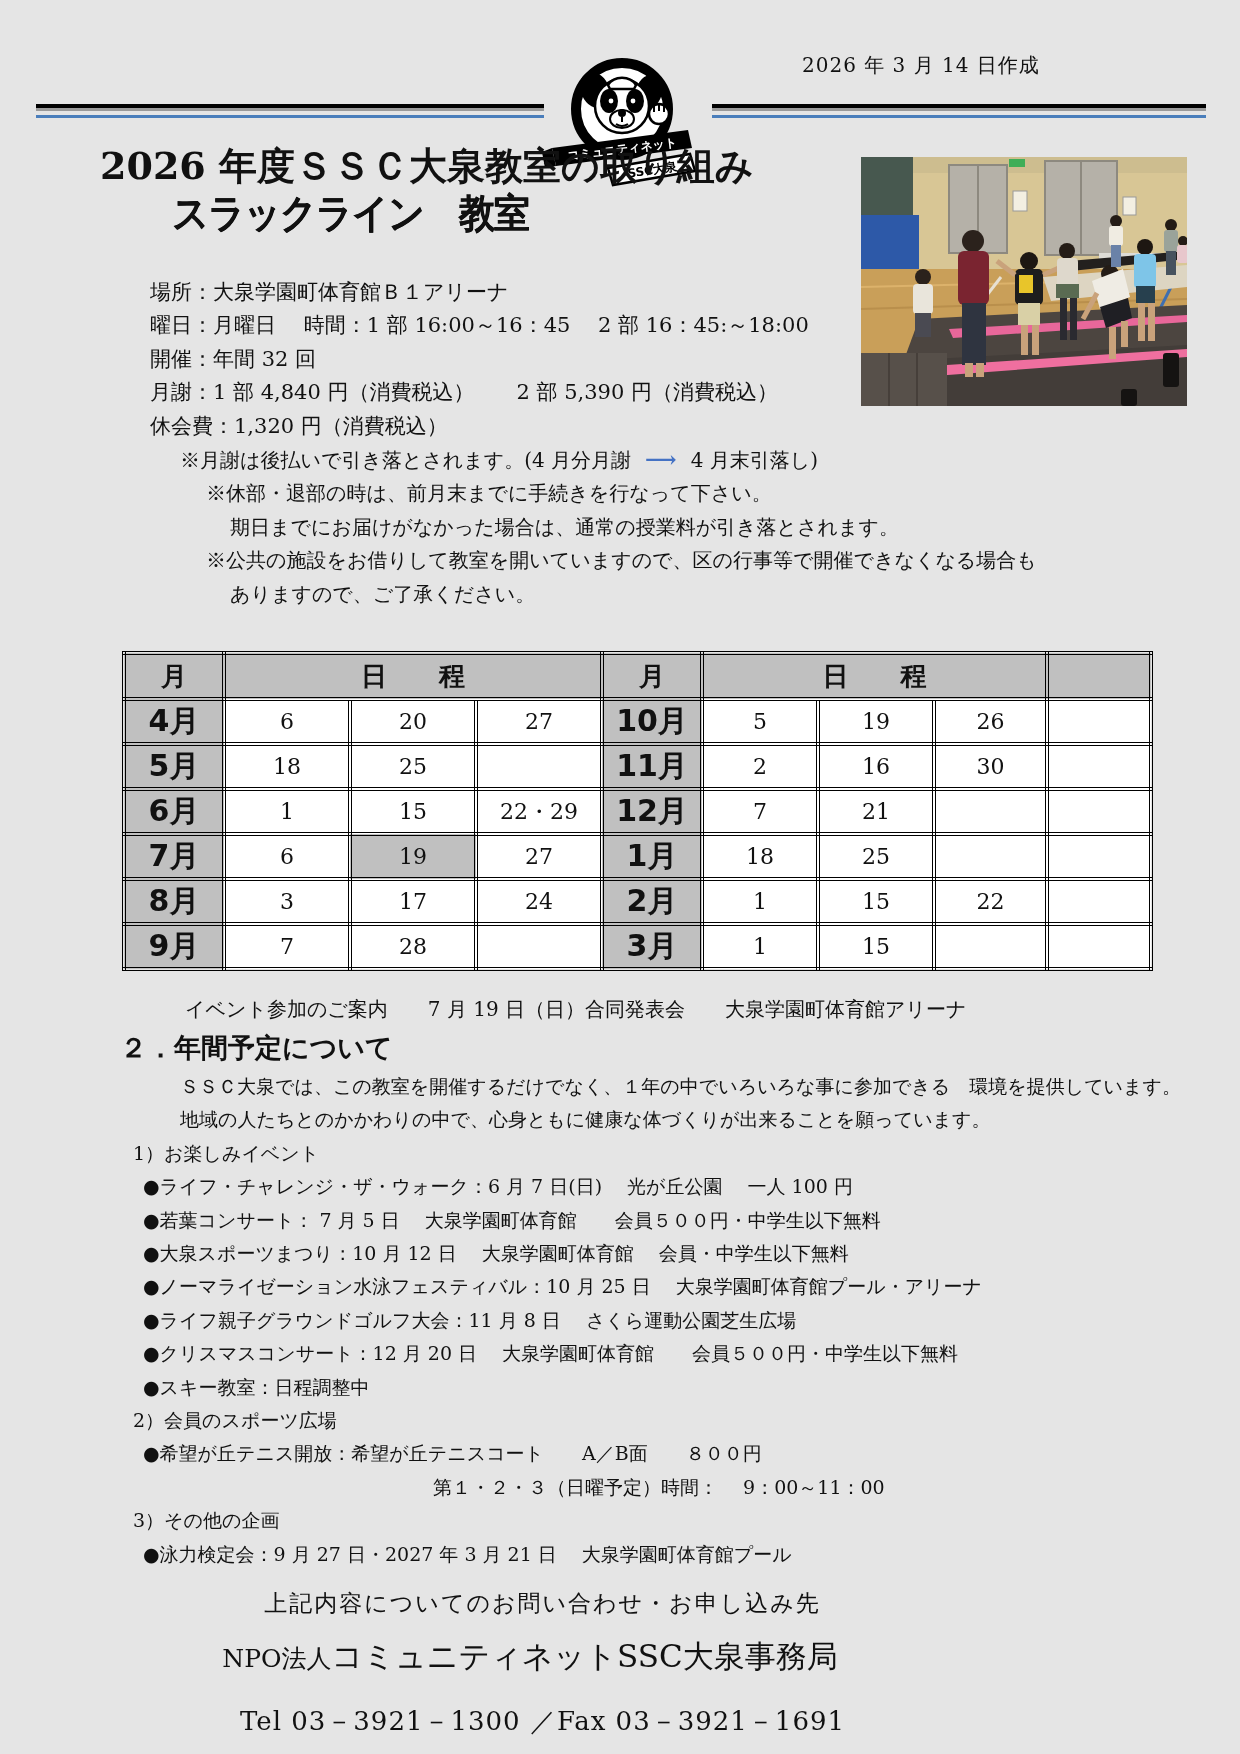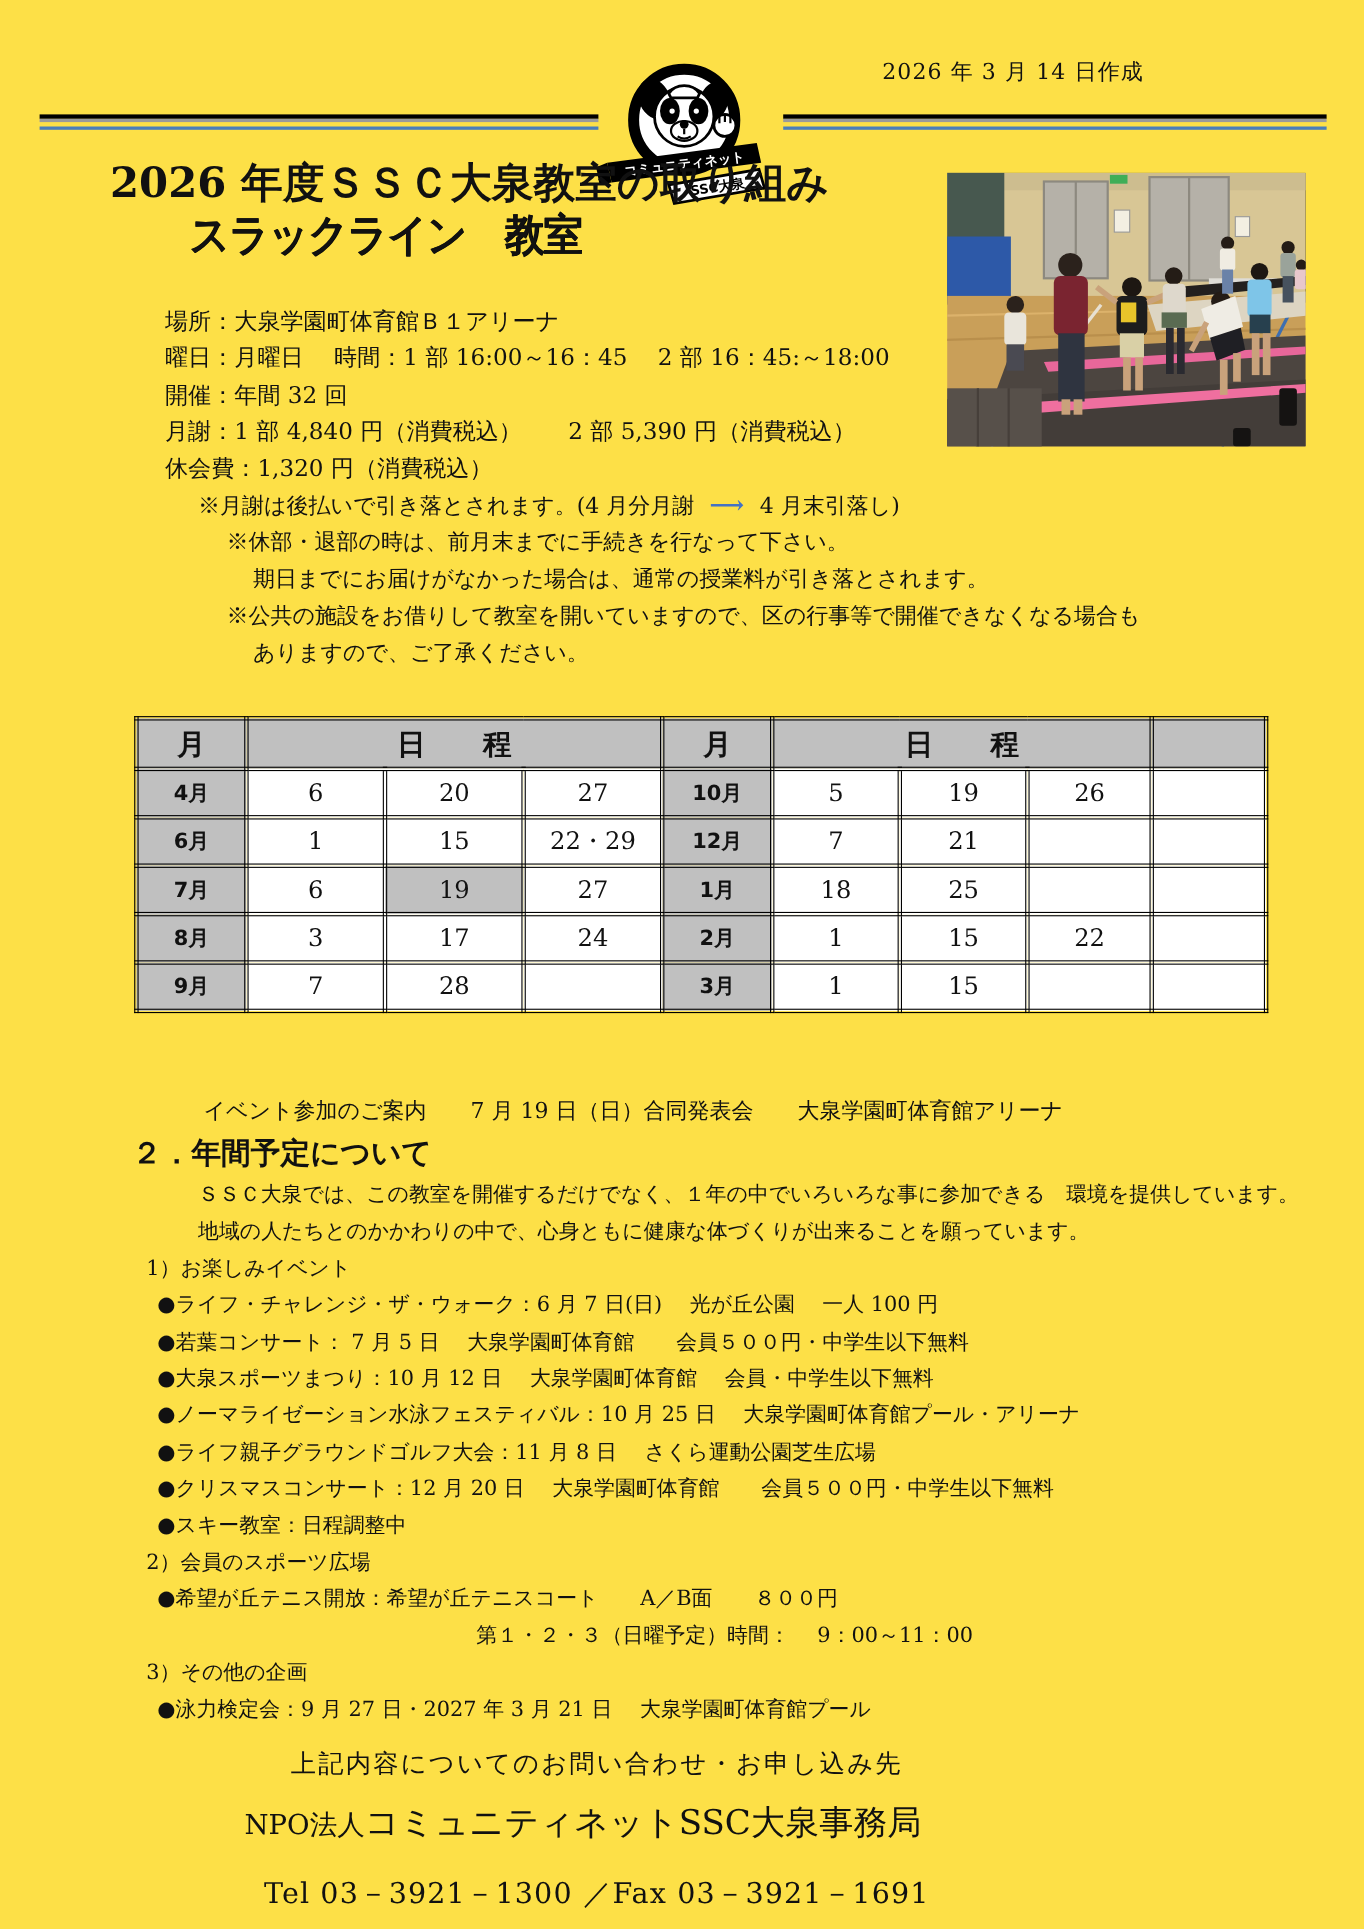--- a/index.html
+++ b/index.html
@@ -1,17 +1,17 @@
 <!DOCTYPE html>
 <html><head>
 <meta charset="utf-8">
 <style>
   html,body{margin:0;padding:0;background:#777;}
   .page{
-    position:relative;width:1240px;height:1754px;margin:0 auto;background:#fde047;
+    position:relative;width:1240px;height:1754px;margin:0 auto;background:#e5e5e5;
     font-family:"DejaVu Serif","Liberation Serif",serif;color:#111;overflow:hidden;
   }
   .abs{position:absolute;}
   
   #created-date{left:802px;top:52px;font-size:20px;letter-spacing:1px;}
   
   .rule-seg{height:14px;}
   .rule-black{height:4px;background:#000;}
   .rule-gray{height:3px;background:#9a9a9a;}
   .rule-gap{height:4px;}
@@ -36,21 +36,21 @@
   .i3{padding-left:80px;}
   .arrow{color:#4472c4;font-weight:bold;margin:0 14px;font-size:22px;}
   
   #photo{left:861px;top:157px;width:326px;height:249px;}
   
   #schedule{left:122px;top:651px;border-collapse:collapse;table-layout:fixed;}
   #schedule th,#schedule td{border:4px double #000;text-align:center;vertical-align:middle;padding:0;}
   #schedule th{background:#c0c0c0;height:42px;font-size:26px;font-weight:bold;
     font-family:"DejaVu Sans","Liberation Sans",sans-serif;}
   #schedule td{height:40px;font-size:22px;background:#fff;}
-  #schedule td.mcell{background:#c0c0c0;font-weight:bold;font-size:19px;
+  #schedule td.mcell{background:#c0c0c0;font-weight:bold;font-size:30px;
     font-family:"DejaVu Sans","Liberation Sans",sans-serif;}
   #schedule td.shade{background:#c0c0c0;}
   
   #event-line{left:185px;top:996px;font-size:20px;white-space:nowrap;}
   
   #sec2-body{left:133px;top:1070px;width:1060px;}
   .p{font-size:19px;line-height:33.4px;white-space:nowrap;}
   .p.indent{padding-left:47px;}
   .p.bullet{padding-left:10px;}
   .p.sub{padding-left:300px;}
@@ -245,20 +245,31 @@
       <td>6</td>
       <td>20</td>
       <td>27</td>
       <td class="mcell">10月</td>
       <td>5</td>
       <td>19</td>
       <td>26</td>
       <td></td>
     </tr>
     <tr>
+      <td class="mcell">5月</td>
+      <td>18</td>
+      <td>25</td>
+      <td></td>
+      <td class="mcell">11月</td>
+      <td>2</td>
+      <td>16</td>
+      <td>30</td>
+      <td></td>
+    </tr>
+    <tr>
       <td class="mcell">6月</td>
       <td>1</td>
       <td>15</td>
       <td>22・29</td>
       <td class="mcell">12月</td>
       <td>7</td>
       <td>21</td>
       <td></td>
       <td></td>
     </tr>

